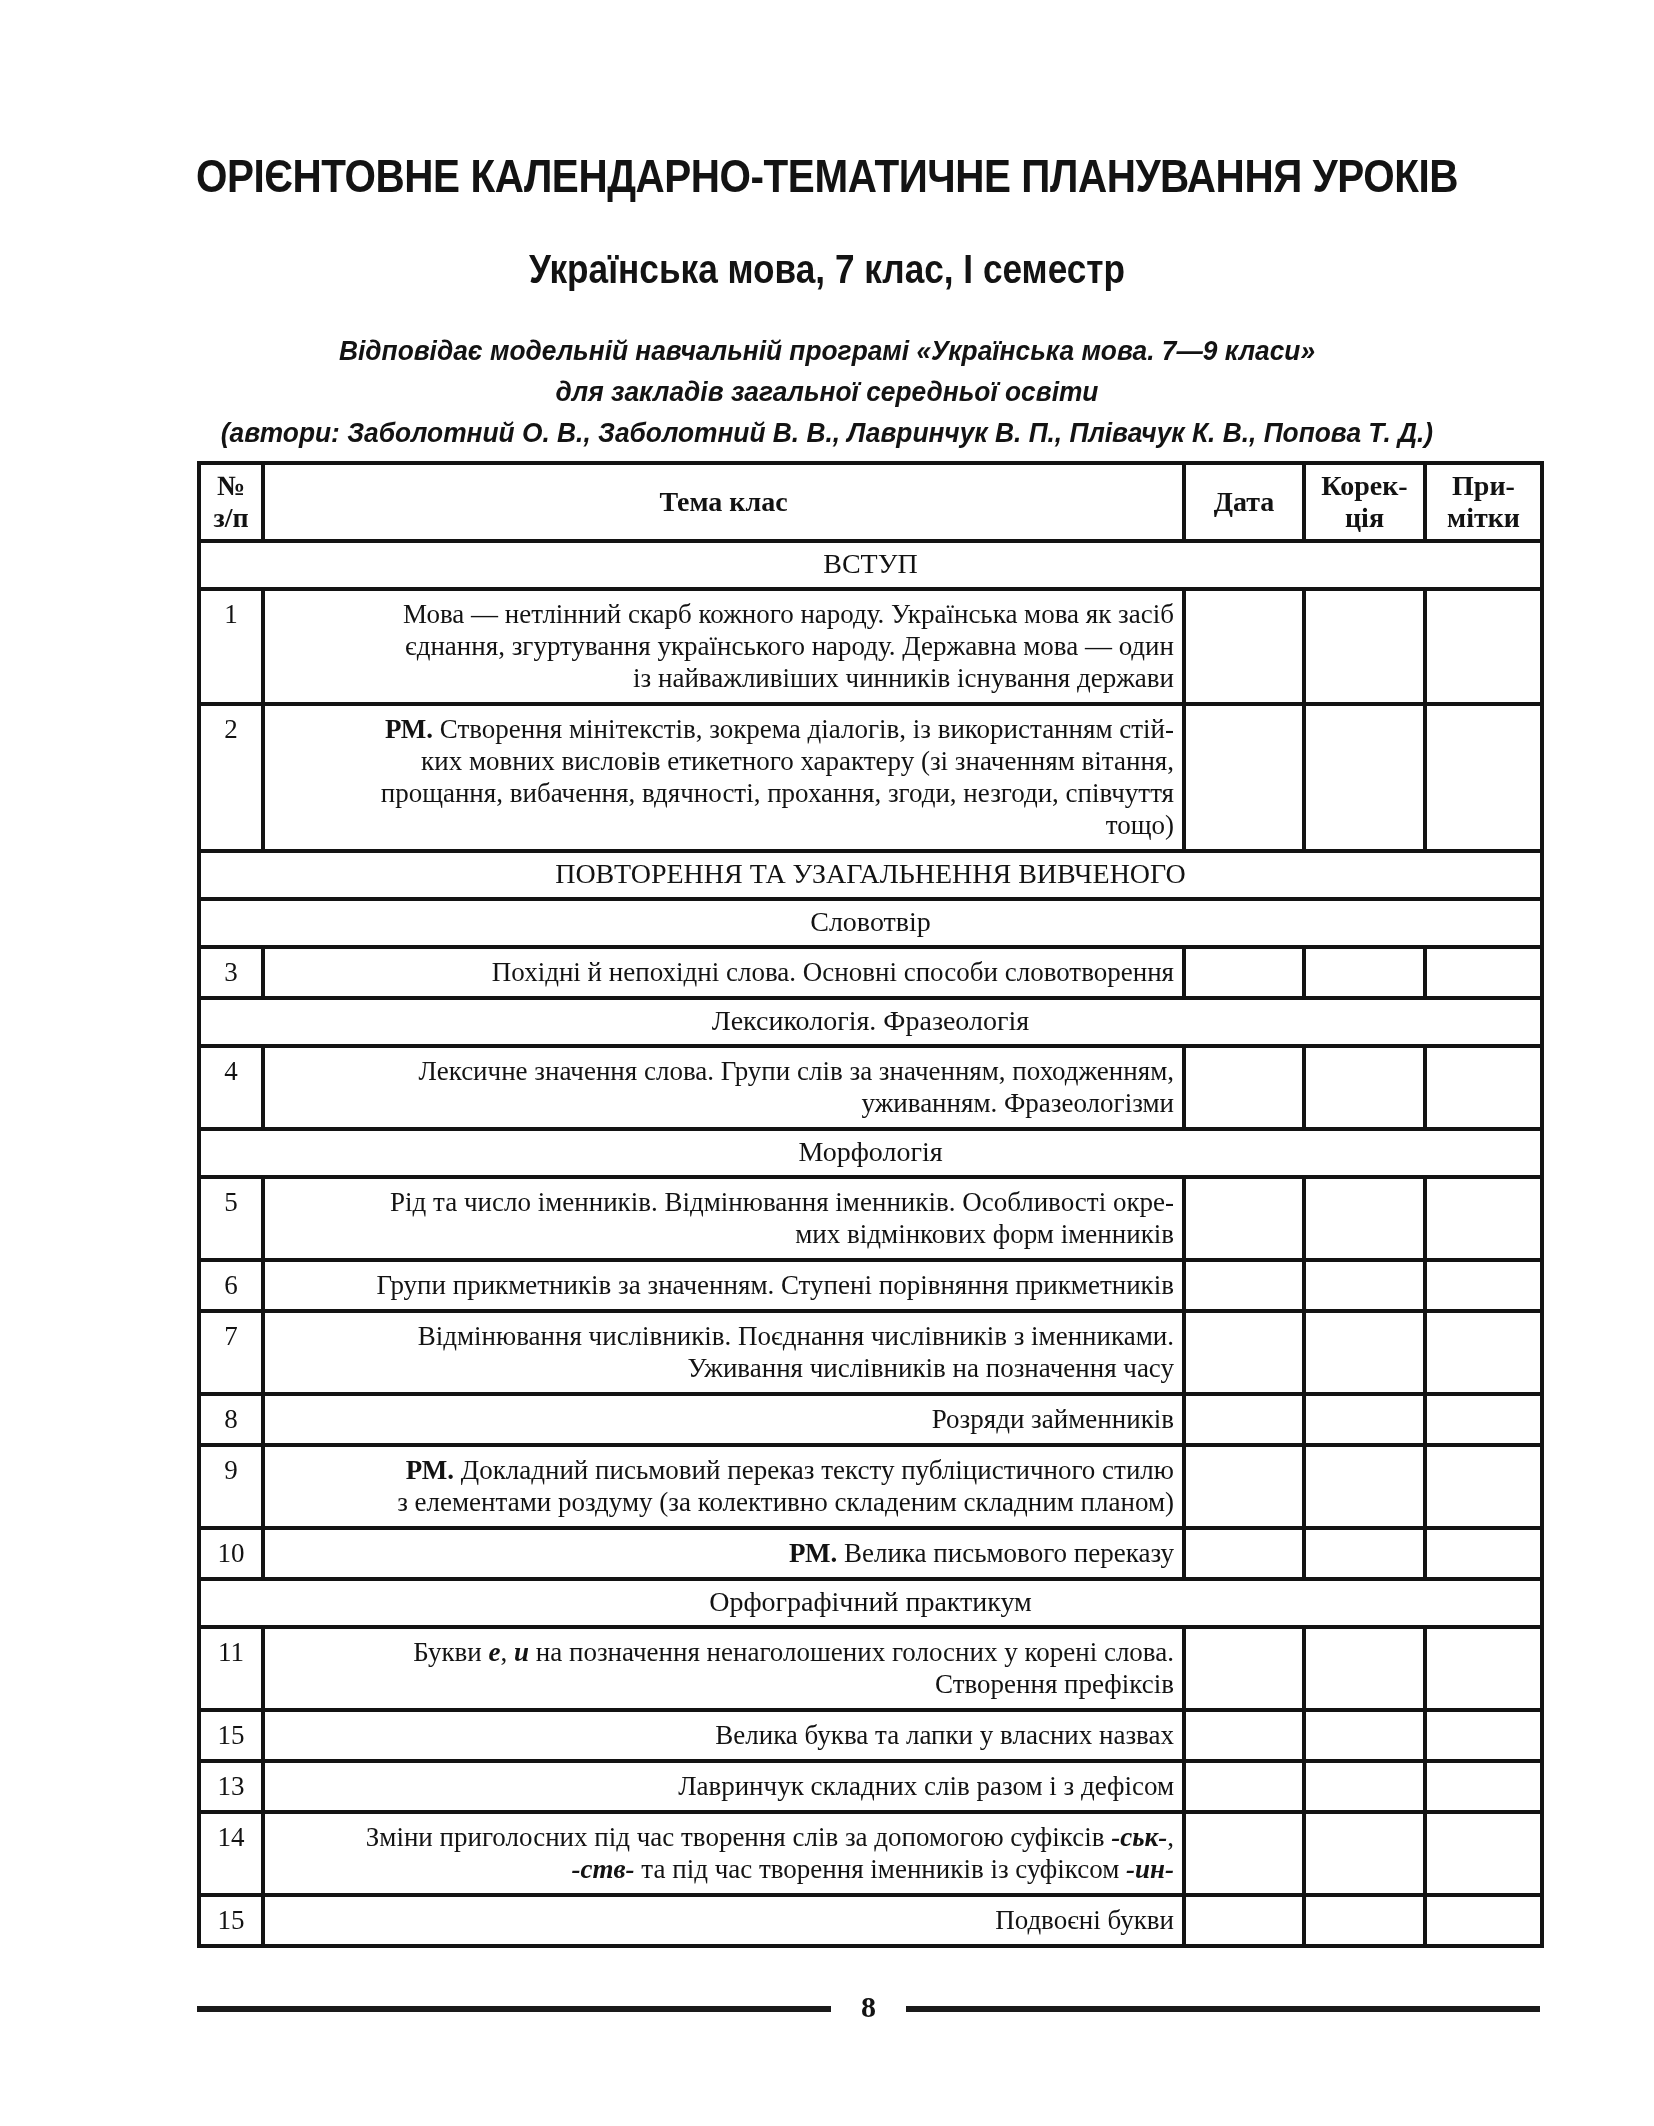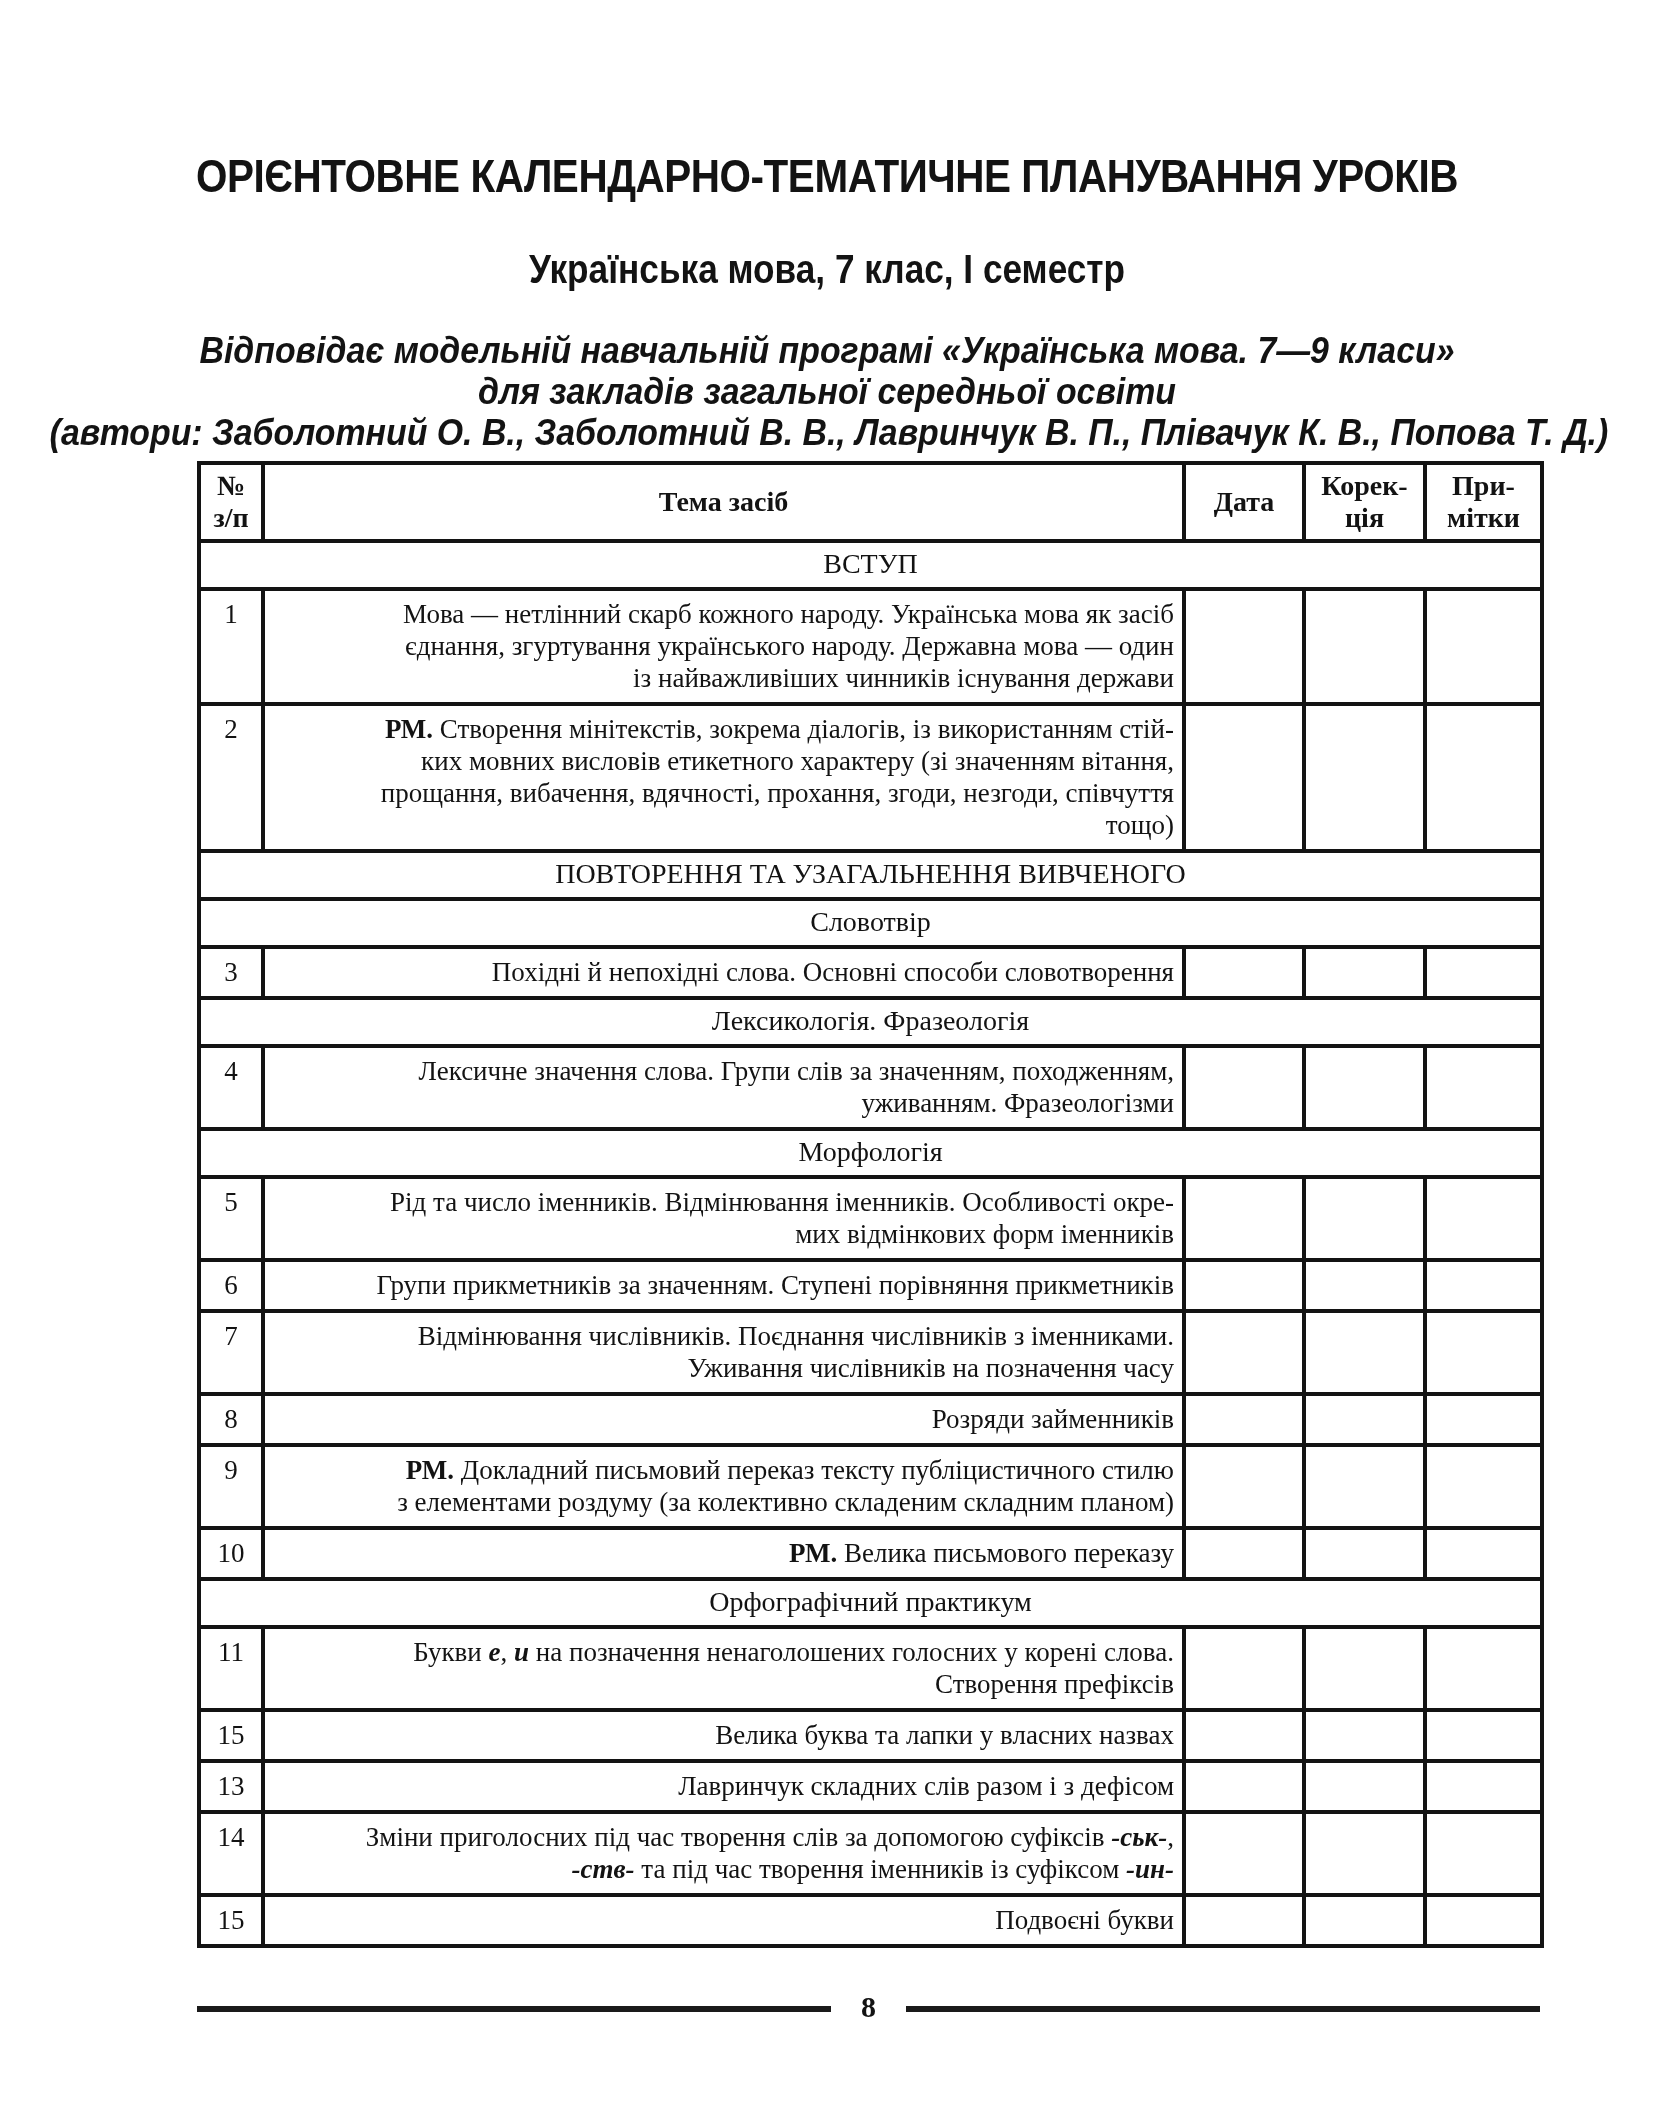--- a/index.html
+++ b/index.html
@@ -36,21 +36,21 @@
     transform: scaleX(0.88);
     transform-origin: 50% 50%;
     line-height: 1.05;
   }
   .program-note {
     margin-top: 40px;
     text-align: center;
     font-family: "Liberation Sans", sans-serif;
     font-style: italic;
     font-weight: 700;
-    font-size: 36px;
+    font-size: 28px;
     line-height: 41px;
   }
   .program-note .note-line {
     transform: scaleX(0.94);
     transform-origin: 50% 50%;
     white-space: nowrap;
   }
 
   
   table.plan-table {
@@ -138,21 +138,21 @@
       <col style="width:64px">
       <col style="width:921px">
       <col style="width:120px">
       <col style="width:121px">
       <col style="width:117px">
     </colgroup>
     <thead>
       <tr>
         <th class="pre">№
 з/п</th>
-        <th>Тема засіб</th>
+        <th>Тема клас</th>
         <th>Дата</th>
         <th class="pre">Корек-
 ція</th>
         <th class="pre">При-
 мітки</th>
       </tr>
     </thead>
     <tbody>
         <tr>
           <td colspan="5" class="section-cell">ВСТУП</td>

